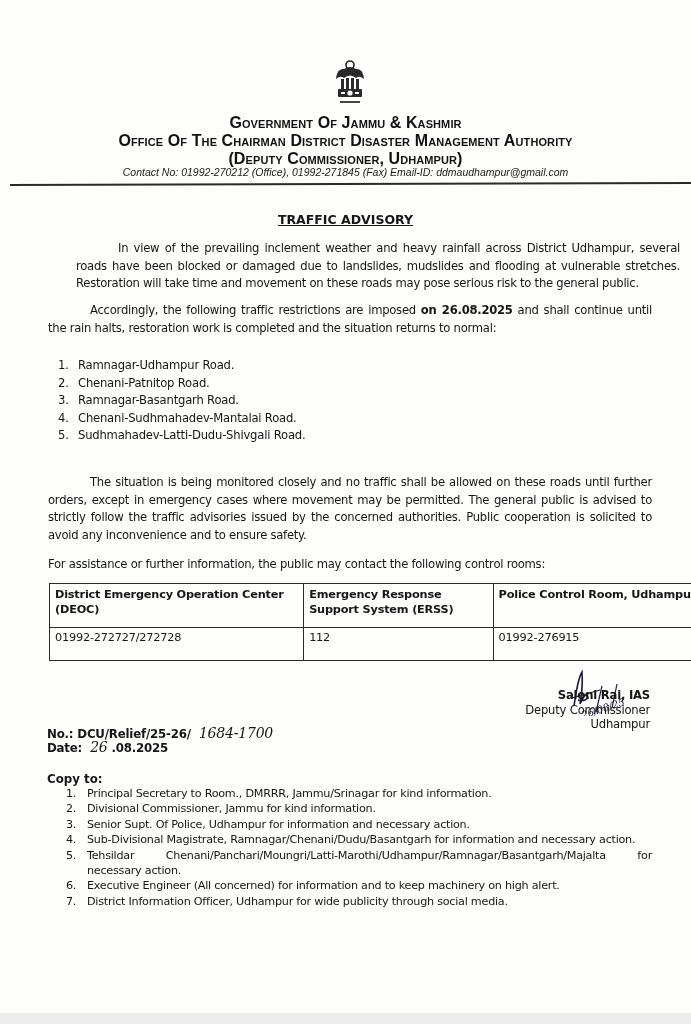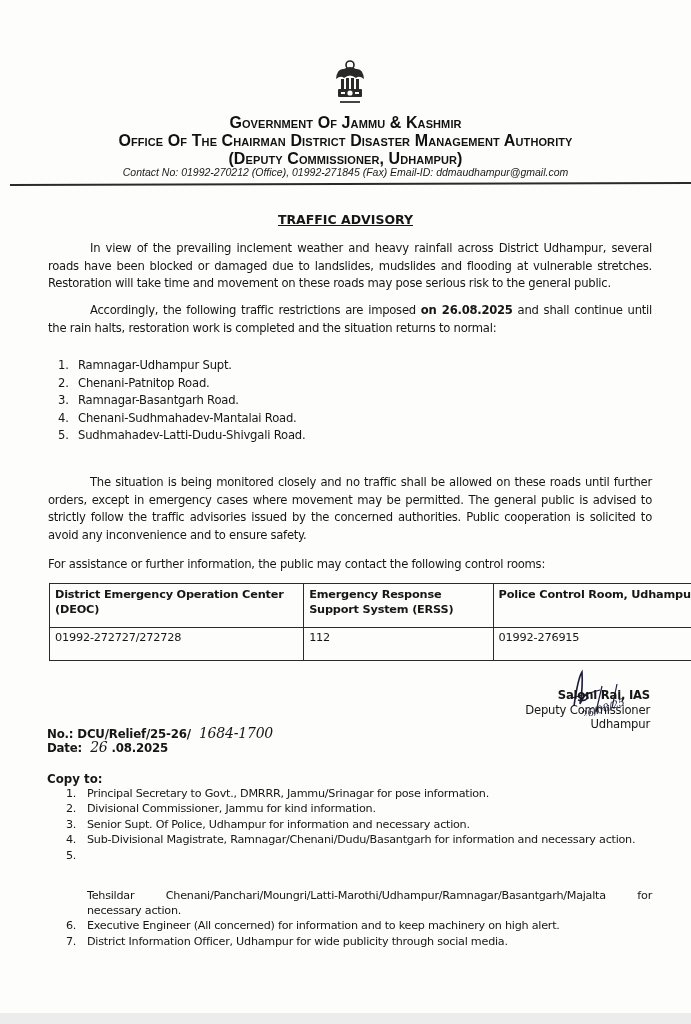--- a/index.html
+++ b/index.html
@@ -30,21 +30,21 @@
     }
     .title {
       position: absolute; left: 0; width: 691px; top: 212px; text-align: center;
       font-size: 12.5px; font-weight: bold; text-decoration: underline;
     }
     .para {
       position: absolute; left: 48px; width: 604px;
       font-size: 11.6px; line-height: 17.5px; text-align: justify;
       text-indent: 42px; letter-spacing: -0.25px;
     }
-    .p1 { top: 240px; }
+    .p1 { top: 240px; margin-left: 28px; }
     .p2 { top: 302px; }
     .p3 { top: 474px; }
     .p4 { top: 556px; left: 48px; text-indent: 0; }
     ol.roads {
       position: absolute; left: 58px; top: 357px; list-style: none;
       font-size: 11.6px; line-height: 17.5px; letter-spacing: -0.2px;
     }
     ol.roads li .num { display: inline-block; width: 20px; }
     table.ctrl {
       position: absolute; left: 49px; top: 583px; width: 672px;
@@ -105,21 +105,21 @@
   <div class="contact">Contact No: 01992-270212 (Office), 01992-271845 (Fax) Email-ID: ddmaudhampur@gmail.com</div>
   <div class="rule"></div>
 
   <div class="title">TRAFFIC ADVISORY</div>
 
   <p class="para p1">In view of the prevailing inclement weather and heavy rainfall across District Udhampur, several roads have been blocked or damaged due to landslides, mudslides and flooding at vulnerable stretches. Restoration will take time and movement on these roads may pose serious risk to the general public.</p>
 
   <p class="para p2"><span>Accordingly, the following traffic restrictions are imposed </span><b>on 26.08.2025</b><span> and shall continue until the rain halts, restoration work is completed and the situation returns to normal:</span></p>
 
   <ol class="roads">
-    <li><span class="num">1.</span><span>Ramnagar-Udhampur Supt.</span></li>
+    <li><span class="num">1.</span><span>Ramnagar-Udhampur Road.</span></li>
     <li><span class="num">2.</span><span>Chenani-Patnitop Road.</span></li>
     <li><span class="num">3.</span><span>Ramnagar-Basantgarh Road.</span></li>
     <li><span class="num">4.</span><span>Chenani-Sudhmahadev-Mantalai Road.</span></li>
     <li><span class="num">5.</span><span>Sudhmahadev-Latti-Dudu-Shivgali Road.</span></li>
   </ol>
 
   <p class="para p3">The situation is being monitored closely and no traffic shall be allowed on these roads until further orders, except in emergency cases where movement may be permitted. The general public is advised to strictly follow the traffic advisories issued by the concerned authorities. Public cooperation is solicited to avoid any inconvenience and to ensure safety.</p>
   <p class="para p4">For assistance or further information, the public may contact the following control rooms:</p>
 
   <table class="ctrl">
@@ -153,37 +153,37 @@
 
   <div class="ref">
     <div><span>No.: DCU/Relief/25-26/</span><span class="hand">1684-1700</span></div>
     <div><span>Date:</span><span class="hand">26</span><span> .08.2025</span></div>
   </div>
 
   <div class="copy-hdr">Copy to:</div>
   <ol class="copy">
     <li>
         <span class="num">1.</span>
-        <span class="txt">Principal Secretary to Govt., DMRRR, Jammu/Srinagar for pose information.</span>
+        <span class="txt">Principal Secretary to Room., DMRRR, Jammu/Srinagar for kind information.</span>
       </li>
     <li>
         <span class="num">2.</span>
         <span class="txt">Divisional Commissioner, Jammu for kind information.</span>
       </li>
     <li>
         <span class="num">3.</span>
         <span class="txt">Senior Supt. Of Police, Udhampur for information and necessary action.</span>
       </li>
     <li>
         <span class="num">4.</span>
         <span class="txt">Sub-Divisional Magistrate, Ramnagar/Chenani/Dudu/Basantgarh for information and necessary action.</span>
       </li>
     <li>
         <span class="num">5.</span>
-        <span class="txt" style="text-align: justify; text-align-last: left; margin-top: 40px;">Tehsildar Chenani/Panchari/Moungri/Latti-Marothi/Udhampur/Ramnagar/Basantgarh/Majalta for necessary action.</span>
+        <span class="txt" style="text-align: justify; text-align-last: left;">Tehsildar Chenani/Panchari/Moungri/Latti-Marothi/Udhampur/Ramnagar/Basantgarh/Majalta for necessary action.</span>
       </li>
     <li>
         <span class="num">6.</span>
         <span class="txt">Executive Engineer (All concerned) for information and to keep machinery on high alert.</span>
       </li>
     <li>
         <span class="num">7.</span>
         <span class="txt">District Information Officer, Udhampur for wide publicity through social media.</span>
       </li>
   </ol>

